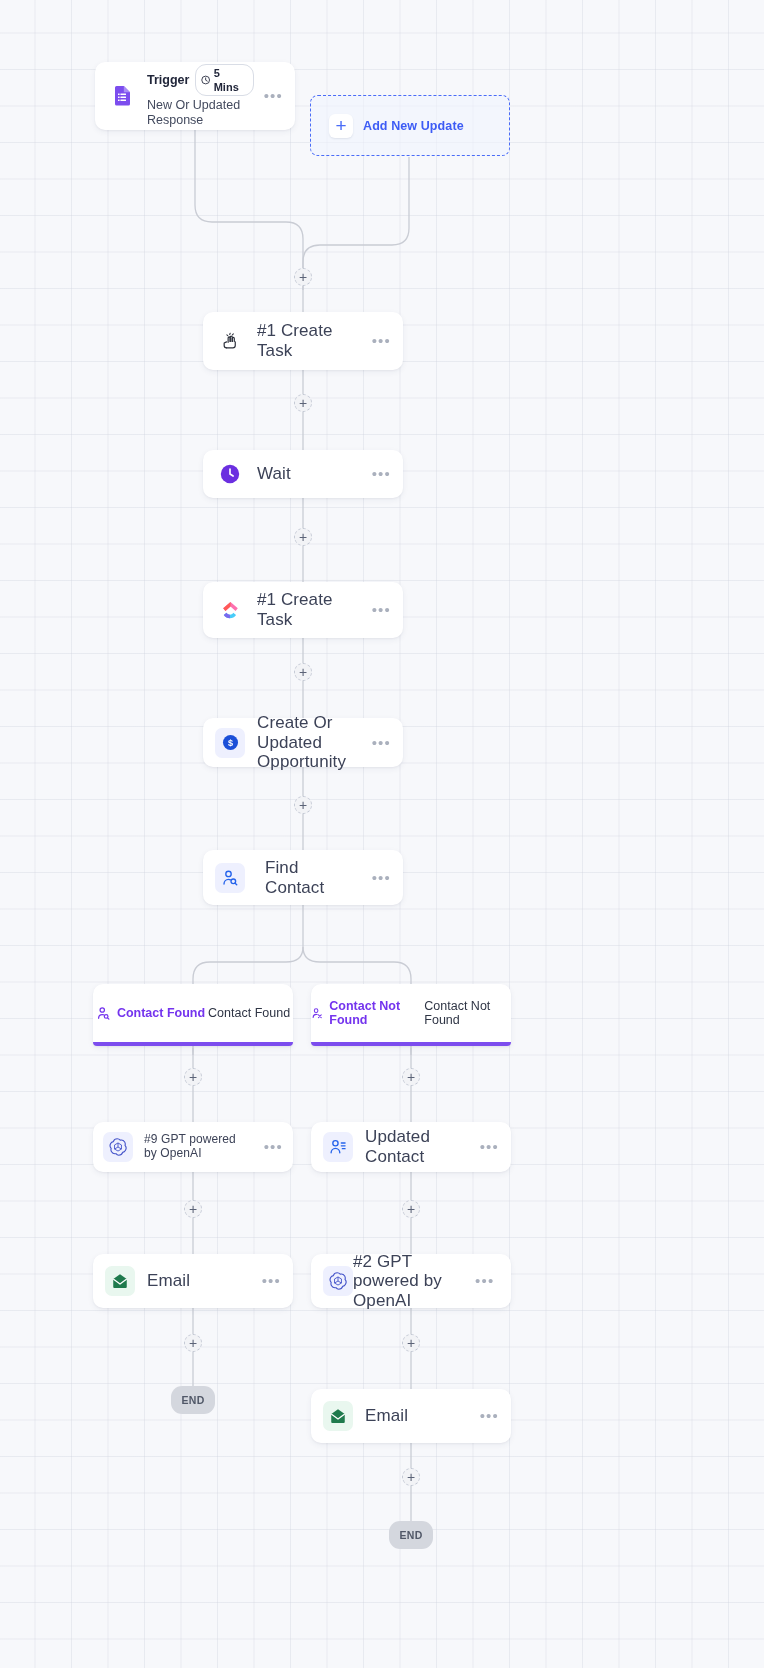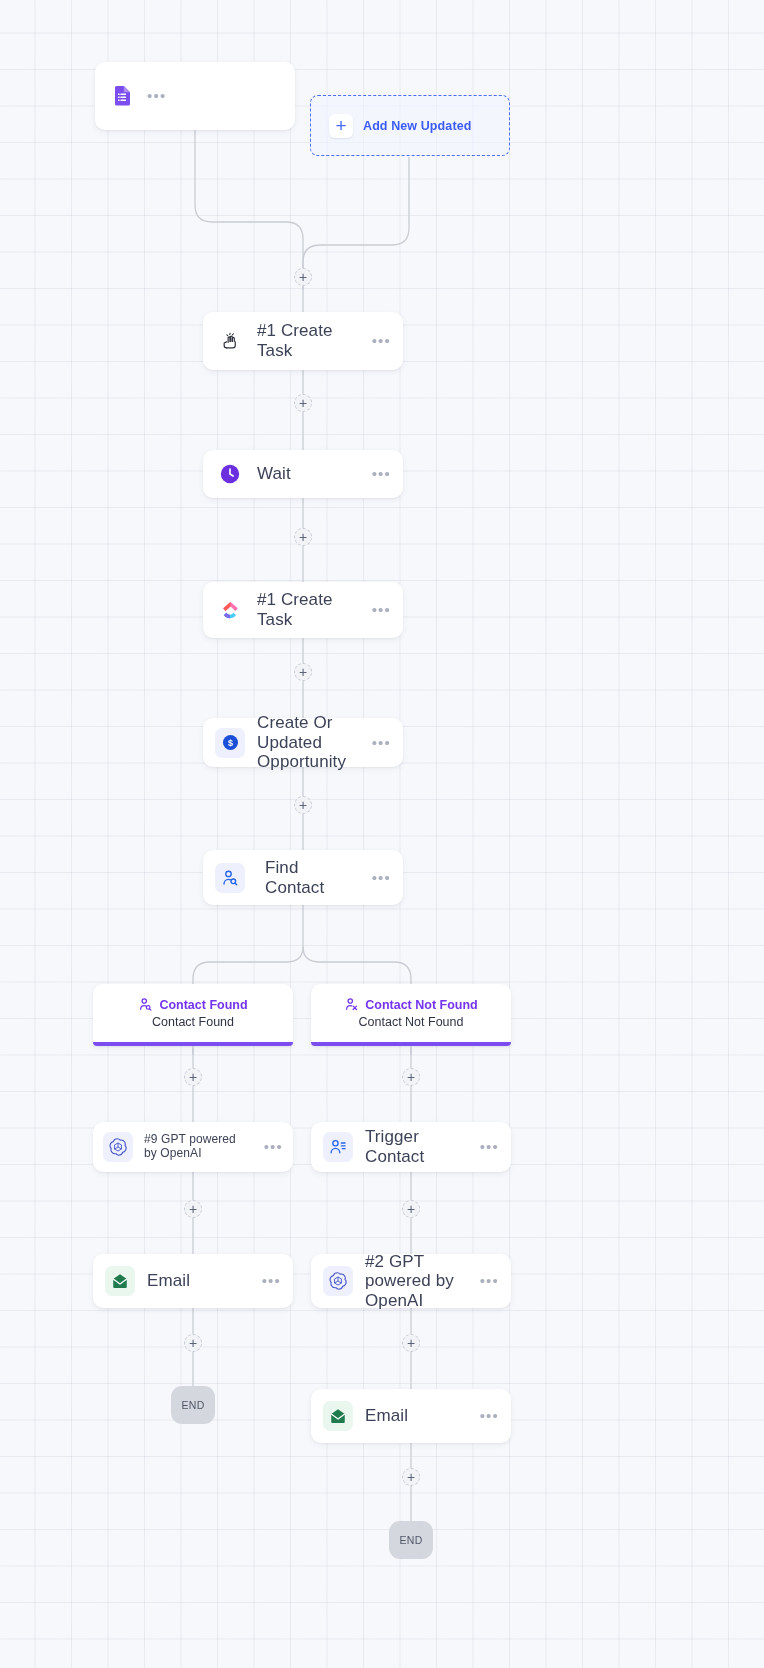--- a/index.html
+++ b/index.html
@@ -162,21 +162,21 @@
   
   .branch-node {
     position: absolute;
     width: 200px; height: 62px;
     background: #fff;
     border-radius: 10px 10px 4px 4px;
     box-shadow: 0 2px 6px rgba(32,45,77,0.06), 0 1px 2px rgba(32,45,77,0.05);
     border-bottom: 4px solid #7c4dee;
     box-sizing: border-box;
     display: flex;
-    flex-direction: column;
+    flex-direction: row;
     align-items: center;
     justify-content: center;
     gap: 3px;
     cursor: pointer;
   }
   .branch-title {
     display: flex;
     align-items: center;
     gap: 6px;
     font-size: 12.5px;
@@ -184,28 +184,28 @@
     color: #7434ee;
   }
   .branch-sub {
     font-size: 12.5px;
     color: #2f3545;
   }
 
   
   .end-badge {
     position: absolute;
-    width: 44px; height: 38px;
+    width: 44px; height: 28px;
     background: #d4d7de;
     border-radius: 11px;
     display: flex;
     align-items: center;
     justify-content: center;
     font-size: 10.5px;
-    font-weight: normal;
+    font-weight: bold;
     color: #515868;
     letter-spacing: 0.3px;
     z-index: 3;
   }
 
   
   .tile-indigo { background: #eef0fe; }
   .tile-white  { background: #ffffff; }
   .tile-green  { background: #e9f7ef; }
   .tile-plain  { background: transparent; }
@@ -253,26 +253,39 @@
         <g fill="#ffffff">
           <rect x="4" y="7.4" width="1.6" height="1.6" rx="0.3"></rect>
           <rect x="6.4" y="7.4" width="5.6" height="1.6" rx="0.3"></rect>
           <rect x="4" y="10.4" width="1.6" height="1.6" rx="0.3"></rect>
           <rect x="6.4" y="10.4" width="5.6" height="1.6" rx="0.3"></rect>
           <rect x="4" y="13.4" width="1.6" height="1.6" rx="0.3"></rect>
           <rect x="6.4" y="13.4" width="5.6" height="1.6" rx="0.3"></rect>
         </g>
       </svg>
     </div>
+    <div class="trigger-body">
+      <div class="trigger-top">
+        <span class="trigger-title">Trigger</span>
+        <span class="chip">
+          <svg width="10" height="10" viewBox="0 0 12 12" aria-hidden="true">
+            <circle cx="6" cy="6" r="5" fill="none" stroke="#21263a" stroke-width="1.1"></circle>
+            <path d="M6 3.3V6.2l2 1.2" fill="none" stroke="#21263a" stroke-width="1.1" stroke-linecap="round"></path>
+          </svg>
+          <span>5 Mins</span>
+        </span>
+      </div>
+      <div class="trigger-sub">New Or Updated Response</div>
+    </div>
     <div class="dots">•••</div>
   </div>
 
   <div class="add-trigger">
     <div class="plusbox">+</div>
-    <div class="at-label">Add New Updated</div>
+    <div class="at-label">Add New Update</div>
   </div>
 
   <div class="node" style="left:203px; top:312px; width:200px; height:58px; padding:0 12px; gap:12px;">
     <div class="ico tile-white">
       <svg width="19" height="19" viewBox="0 0 24 24" aria-hidden="true">
         <g stroke="#2b2f3a" stroke-width="1.5" fill="none" stroke-linecap="round" stroke-linejoin="round">
           <path d="M7 20h8a3 3 0 0 0 3-3v-4.5"></path>
           <path d="M7 20a3 3 0 0 1-3-3v-3l3-1.5"></path>
           <path d="M9 13V7.5a1.3 1.3 0 1 1 2.6 0V12"></path>
           <path d="M11.6 12V6.6a1.3 1.3 0 1 1 2.6 0V12"></path>
@@ -392,25 +405,25 @@
       <svg width="18" height="18" viewBox="0 0 24 24" aria-hidden="true">
         <circle cx="8.6" cy="7" r="3.5" fill="none" stroke="#2563eb" stroke-width="1.8"></circle>
         <path d="M2.8 19.8c0-3.4 2.6-6 5.8-6s5.8 2.6 5.8 6" fill="none" stroke="#2563eb" stroke-width="1.8" stroke-linecap="round"></path>
         <g stroke="#2563eb" stroke-width="1.8" stroke-linecap="round">
           <path d="M16.4 6.6H21.4"></path>
             <path d="M16.4 10.4H21.4"></path>
             <path d="M17.8 14.2H21.4"></path>
         </g>
       </svg>
     </div>
-    <div class="label">Trigger Contact</div>
-    <div class="dots">•••</div>
-  </div>
-
-  <div class="node" style="left:311px; top:1254px; width:200px; height:54px; padding:0 12px; gap:12px;">
+    <div class="label">Updated Contact</div>
+    <div class="dots">•••</div>
+  </div>
+
+  <div class="node" style="left:311px; top:1254px; width:200px; height:54px; padding:0 12px; ">
     <div class="ico tile-indigo">
       <svg width="18" height="18" viewBox="0 0 24 24" aria-hidden="true">
         <path d="M21.4 9.9a5.4 5.4 0 0 0-.5-4.5 5.5 5.5 0 0 0-5.9-2.6A5.4 5.4 0 0 0 11 1a5.5 5.5 0 0 0-5.2 3.8 5.4 5.4 0 0 0-3.6 2.6 5.5 5.5 0 0 0 .7 6.4 5.4 5.4 0 0 0 .5 4.5 5.5 5.5 0 0 0 5.9 2.6A5.4 5.4 0 0 0 13 23a5.5 5.5 0 0 0 5.2-3.8 5.4 5.4 0 0 0 3.6-2.6 5.5 5.5 0 0 0-.4-6.7z" fill="none" stroke="#4453c9" stroke-width="1.5" stroke-linejoin="round"></path>
         <path d="M12 6.6 16.6 9.3v5.4L12 17.4 7.4 14.7V9.3z" fill="none" stroke="#4453c9" stroke-width="1.2"></path>
         <path d="M12 6.6v5.4l4.6 2.7M12 12 7.4 14.7" fill="none" stroke="#4453c9" stroke-width="1.2"></path>
       </svg>
     </div>
     <div class="label" style="max-width:118px;">#2 GPT powered by OpenAI</div>
     <div class="dots">•••</div>
   </div>

